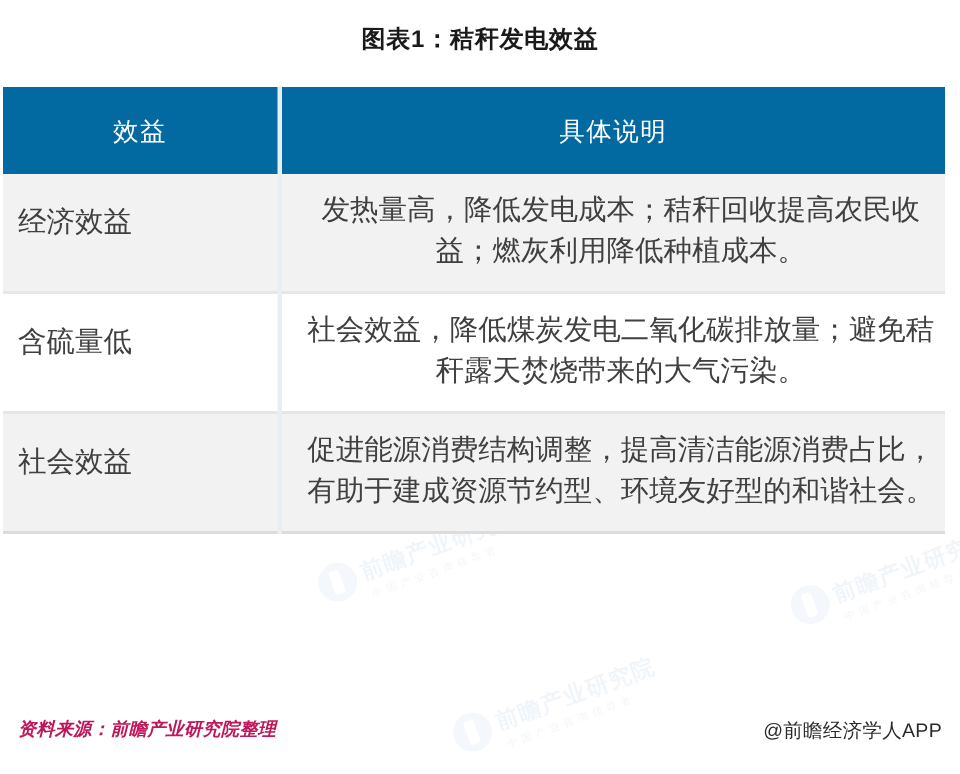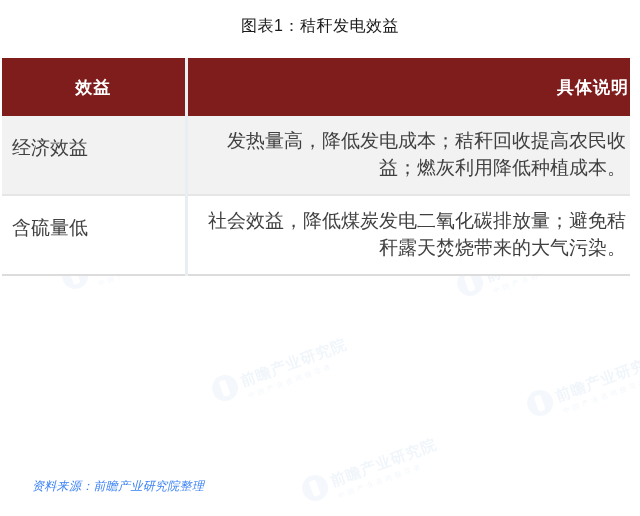--- a/index.html
+++ b/index.html
@@ -81,21 +81,21 @@
   .wm-g { left: 300px; top: 455px; }
 
   
   .chart-title {
     position: absolute;
     left: 0;
     top: 16px;
     width: 640px;
     text-align: center;
     font-size: 16px;
-    font-weight: normal;
+    font-weight: bold;
     color: #1a1a1a;
     letter-spacing: 0.5px;
     z-index: 5;
   }
 
   
   .table-wrap {
     position: absolute;
     left: 2px;
     top: 58px;
@@ -104,35 +104,35 @@
   }
   table.benefit-table {
     width: 100%;
     border-collapse: collapse;
     table-layout: fixed;
   }
   table.benefit-table col.col-label { width: 184px; }
   table.benefit-table col.col-desc  { width: 444px; }
 
   thead th {
-    background: #7f1d1d;
+    background: #0369a1;
     color: #ffffff;
     font-size: 17px;
-    font-weight: bold;
+    font-weight: normal;
     height: 56px;
     vertical-align: middle;
     border: 0;
     letter-spacing: 1px;
   }
   thead th.th-label {
     text-align: center;
     border-right: 3px solid #e9eef3;
   }
   thead th.th-desc {
-    text-align: right;
+    text-align: center;
   }
 
   tbody td {
     font-size: 19px;
     color: #404040;
     vertical-align: middle;
     border-bottom: 2px solid #e6e6e6;
     background: transparent;
   }
   tbody tr.row-alt td {
@@ -144,44 +144,43 @@
   tbody tr:last-child td {
     border-bottom: 2px solid #dcdcdc;
   }
   td.cell-label {
     text-align: left;
     padding: 6px 4px 20px 10px;
     border-right: 3px solid #e9eef3;
     white-space: nowrap;
   }
   td.cell-desc {
-    text-align: right;
+    text-align: center;
     padding: 12px 4px 12px 14px;
     line-height: 1.42;
   }
 
   
   .footer {
     position: absolute;
     left: 0;
     top: 478px;
     width: 640px;
     height: 24px;
     z-index: 5;
   }
   .source-note {
     position: absolute;
     left: 12px;
     top: 0;
     font-size: 12px;
     font-style: italic;
-    font-weight: normal;
-    color: #3b82f6;
+    font-weight: bold;
+    color: #be185d;
     letter-spacing: 0.3px;
-    margin-left: 20px;
   }
   .app-note {
     position: absolute;
     right: 12px;
     top: 0;
     font-size: 13px;
     color: #2b2b2b;
     letter-spacing: 0.2px;
   }
 </style>
@@ -206,20 +205,24 @@
       </thead>
       <tbody>
         <tr class="row-alt">
           <td class="cell-label">经济效益</td>
           <td class="cell-desc">发热量高，降低发电成本；秸秆回收提高农民收益；燃灰利用降低种植成本。</td>
         </tr>
         <tr class="row-plain">
           <td class="cell-label">含硫量低</td>
           <td class="cell-desc">社会效益，降低煤炭发电二氧化碳排放量；避免秸秆露天焚烧带来的大气污染。</td>
         </tr>
+        <tr class="row-alt">
+          <td class="cell-label">社会效益</td>
+          <td class="cell-desc">促进能源消费结构调整，提高清洁能源消费占比，有助于建成资源节约型、环境友好型的和谐社会。</td>
+        </tr>
       </tbody>
     </table>
   </div>
 
   <div class="watermark-layer">
     <div class="wm wm-a">
       <span class="wm-logo"></span><span class="wm-main">前瞻产业研究院</span>
       <span class="wm-sub">中国产业咨询领导者</span>
     </div>
     <div class="wm wm-b">
@@ -243,15 +246,16 @@
       <span class="wm-sub">中国产业咨询领导者</span>
     </div>
     <div class="wm wm-g">
       <span class="wm-logo"></span><span class="wm-main">前瞻产业研究院</span>
       <span class="wm-sub">中国产业咨询领导者</span>
     </div>
   </div>
 
   <div class="footer">
     <div class="source-note">资料来源：前瞻产业研究院整理</div>
+    <div class="app-note">@前瞻经济学人APP</div>
   </div>
 
 </div>
 
 </body></html>

